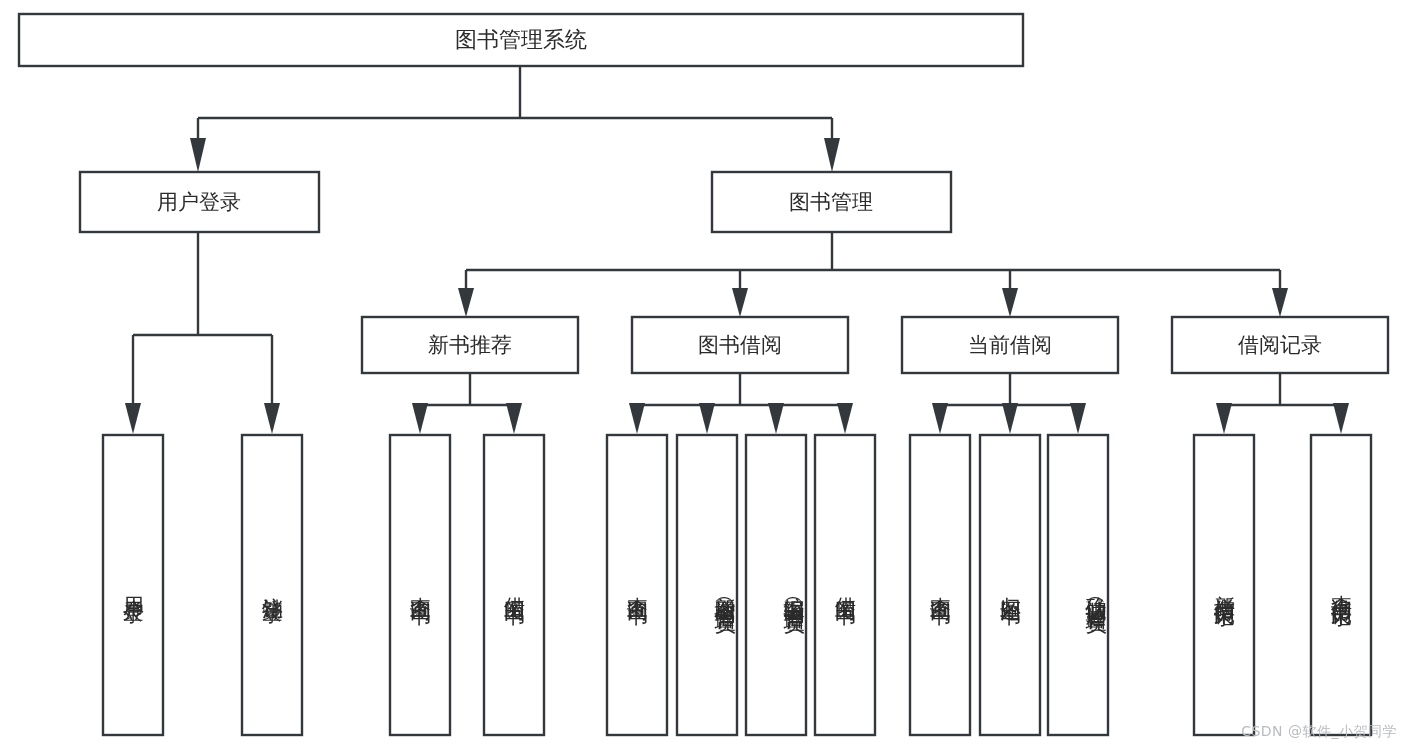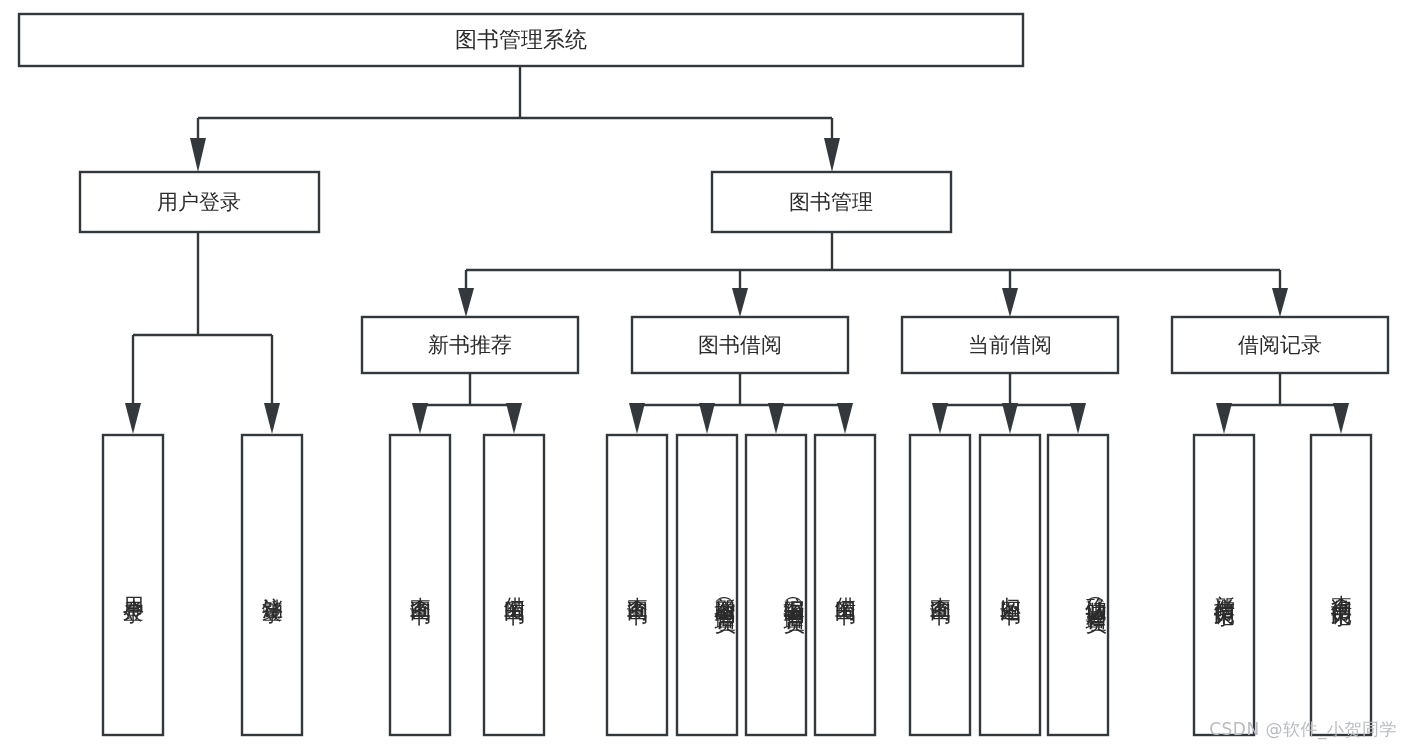--- a/index.html
+++ b/index.html
@@ -65,21 +65,21 @@
     align-items: center;
     justify-content: center;
     white-space: nowrap;
     pointer-events: none;
   }
   .watermark {
     position: absolute;
     right: 8px;
     bottom: 6px;
     font-family: "DejaVu Sans", "Liberation Sans", sans-serif;
-    font-size: 17px;
+    font-size: 14px;
     color: #b9bcc0;
     white-space: nowrap;
     letter-spacing: 0.5px;
   }
 </style>
 </head>
 <body>
 
 <div id="diagram-root">
 

